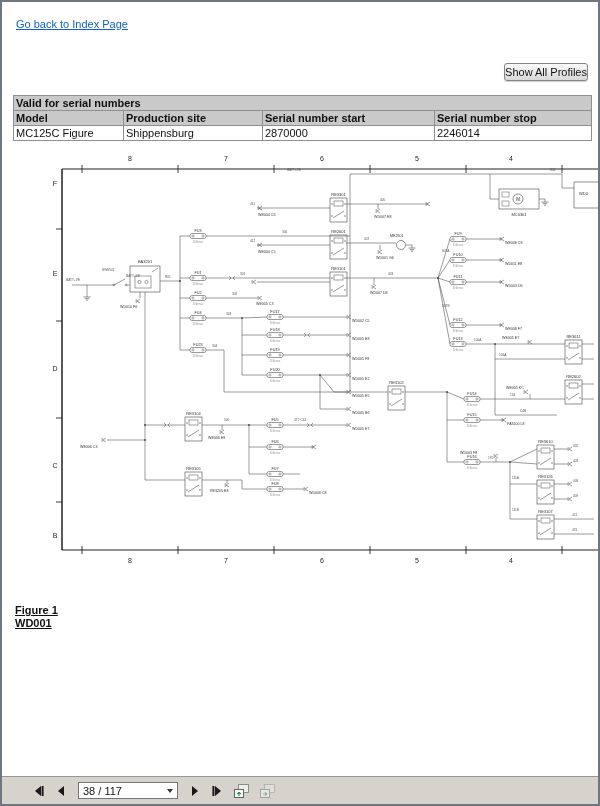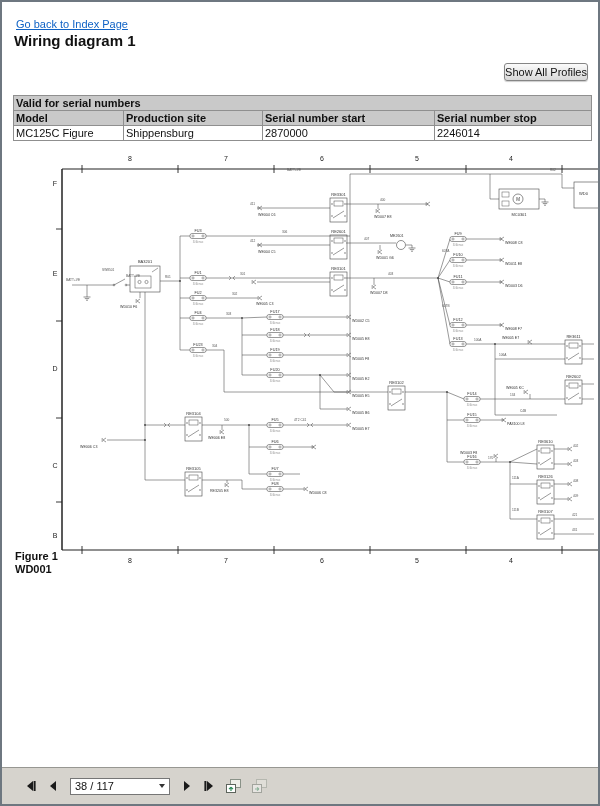--- a/index.html
+++ b/index.html
@@ -16,45 +16,44 @@
                 background:linear-gradient(#fbfbfb,#d8d8d8);box-shadow:0 1px 1px rgba(0,0,0,.2);
                 font-family:"Liberation Sans",sans-serif;}
   .serial-table{position:absolute;left:11px;top:93px;width:578px;border-collapse:collapse;
                 font-size:11px;color:#111;table-layout:fixed;border:1px solid #4a4a4a;}
   .serial-table td{border:1px solid #8f8f8f;padding:0 2px;height:14px;line-height:14px;
                    overflow:hidden;white-space:nowrap;}
   .serial-table .hdr{background:#c9c9c9;font-weight:bold;}
 
   #diagram-svg{position:absolute;left:0;top:148px;}
 
-  .figcap{position:absolute;left:13px;top:548px;font-size:11px;font-weight:bold;
-          color:#111;line-height:13px;}
-
-  .toolbar{position:absolute;left:0;right:0;bottom:0;height:37px;background:#d6d3cd;
+  .figcap{position:absolute;left:13px;top:602px;font-size:11px;font-weight:bold;
+          color:#111;line-height:13px;text-decoration:underline;}
+
+  .toolbar{position:absolute;left:0;right:0;bottom:0;height:28px;background:#d6d3cd;
            border-top:1px solid #979792;display:flex;align-items:center;box-sizing:border-box;
-           padding-left:18px;}
+           padding-left:26px;}
   .tb-btn{width:18px;height:18px;background:transparent;border:none;padding:0;margin:0 2px;
           display:flex;align-items:center;justify-content:center;cursor:pointer;}
   .page-combo{width:100px;height:17px;border:1px solid #767676;background:#fff;margin:0 6px;
               font-size:11px;color:#111;display:flex;align-items:center;justify-content:space-between;
               padding:0 4px;box-sizing:border-box;cursor:default;}
   .caret{width:0;height:0;border-left:3.5px solid transparent;border-right:3.5px solid transparent;
          border-top:4px solid #333;}
   .win-btn{width:20px;height:18px;background:transparent;border:none;padding:0;margin:0 3px;
            display:flex;align-items:center;justify-content:center;cursor:pointer;}
   .disabled{opacity:.42;}
 </style>
 </head>
 <body>
 
 <div class="window">
   <div class="content">
 
     <a class="back-link">Go back to Index Page</a>
-    <h1 class="page-title">Wiring diagram 1</h1>
     <button class="profiles-btn">Show All Profiles</button>
 
     <table class="serial-table" id="serial-table">
         <colgroup>
           <col style="width: 110px;">
           <col style="width: 139px;">
           <col style="width: 172px;">
           <col style="width: 157px;">
         </colgroup>
         <tbody>

